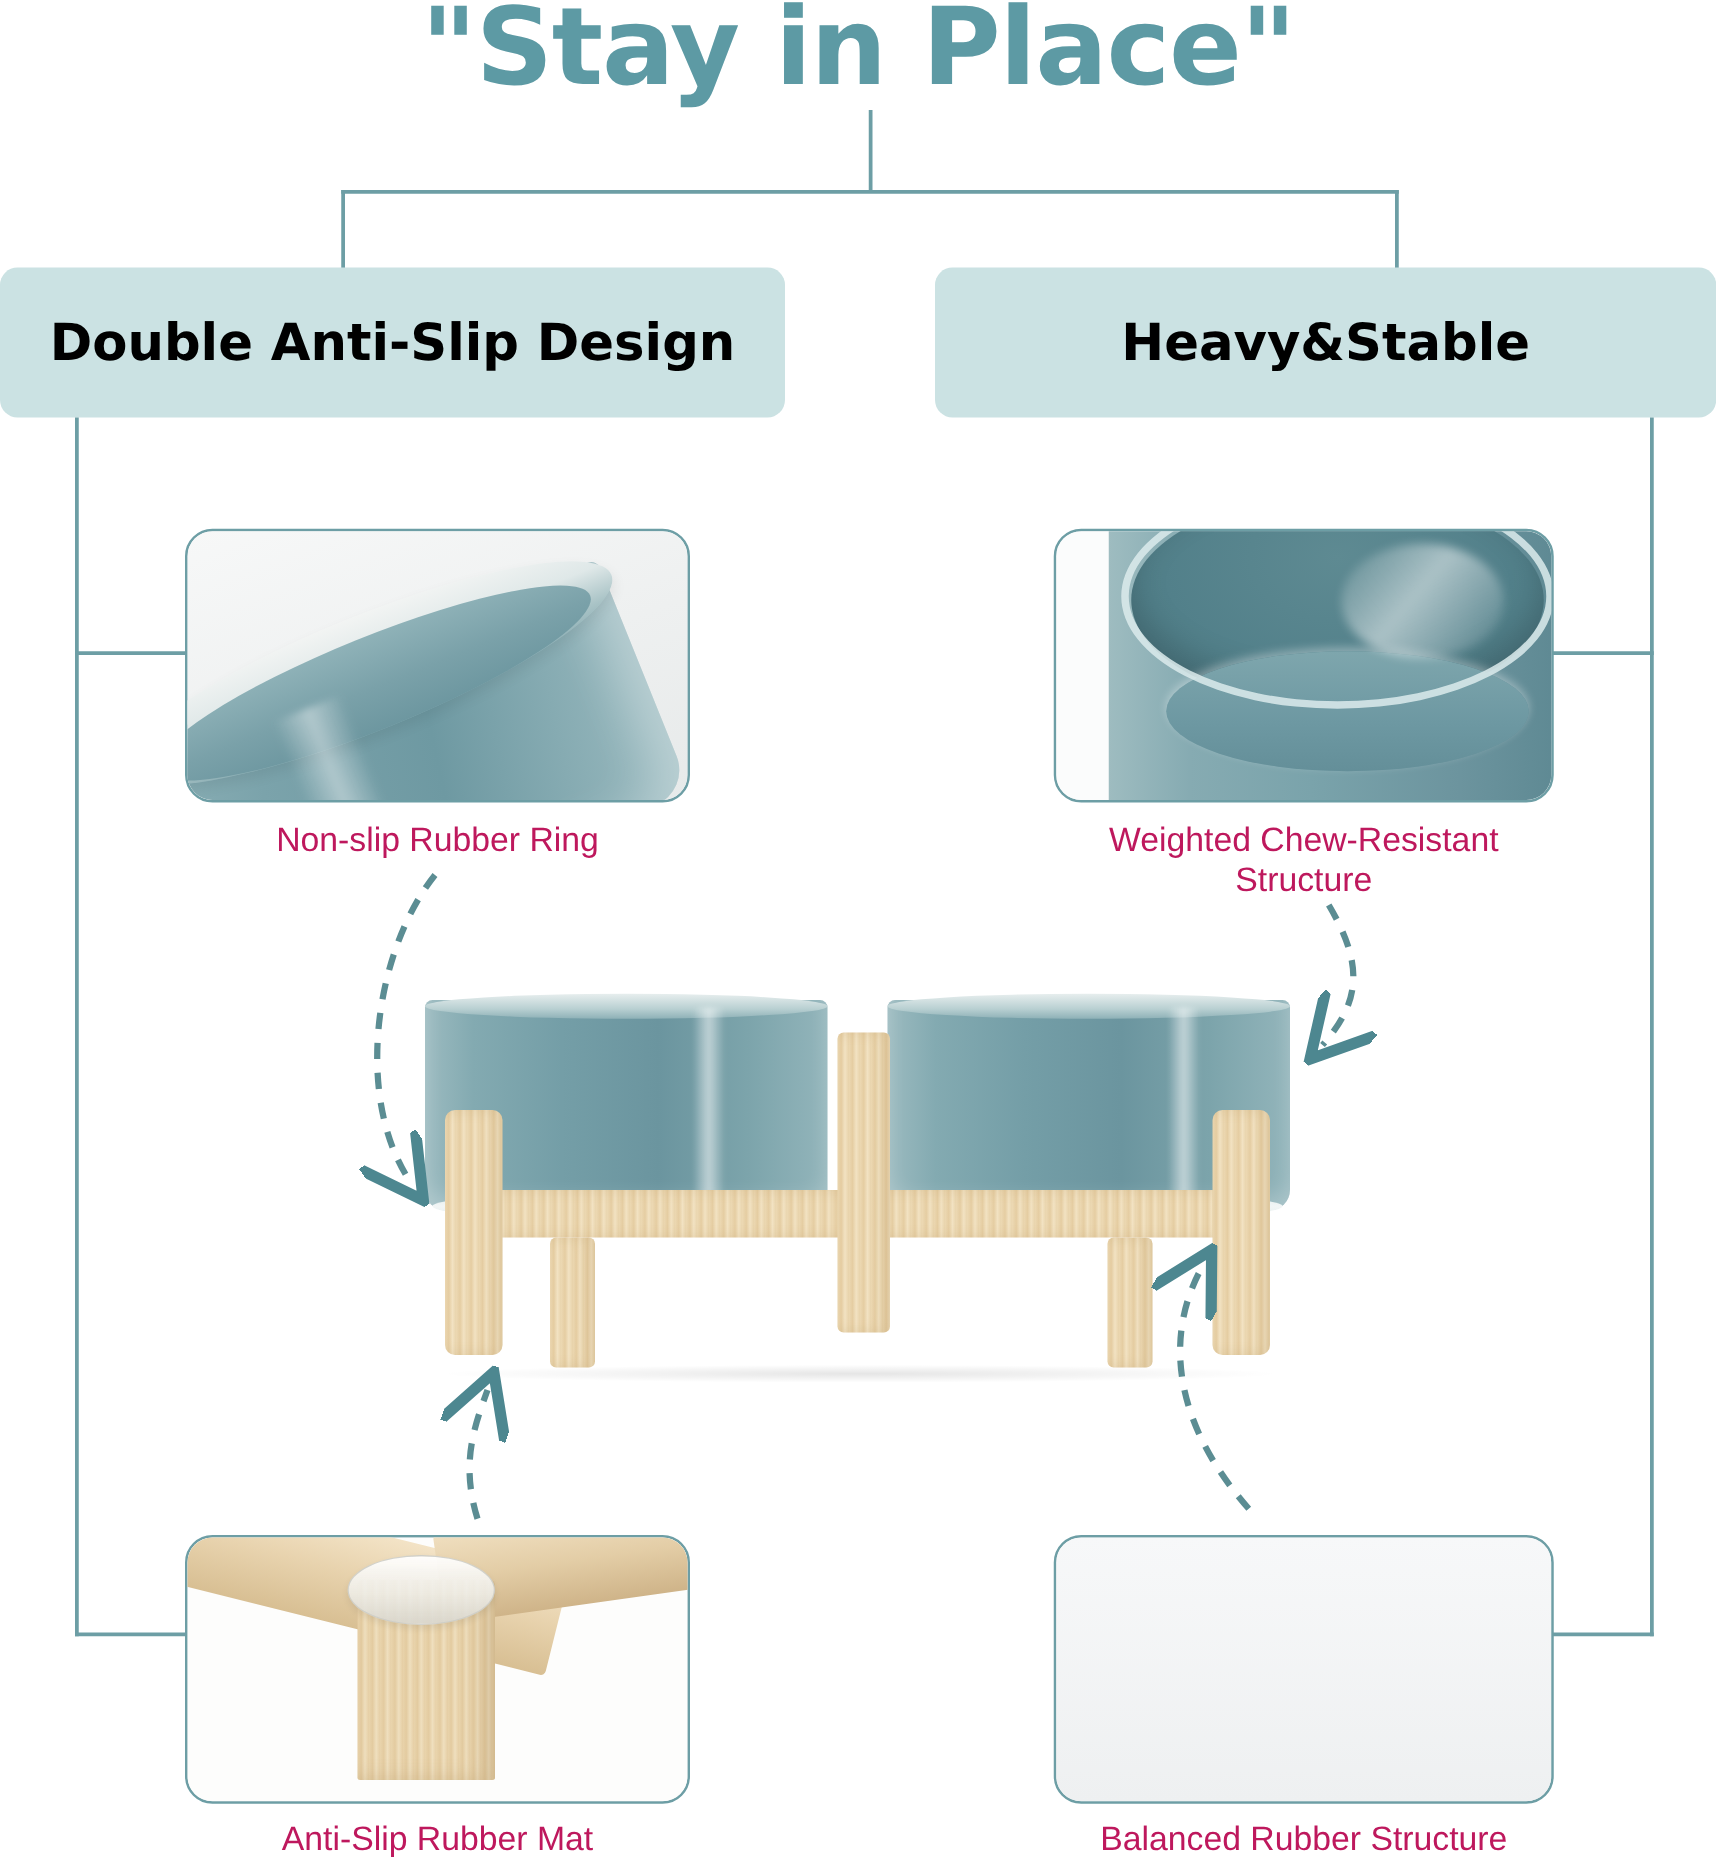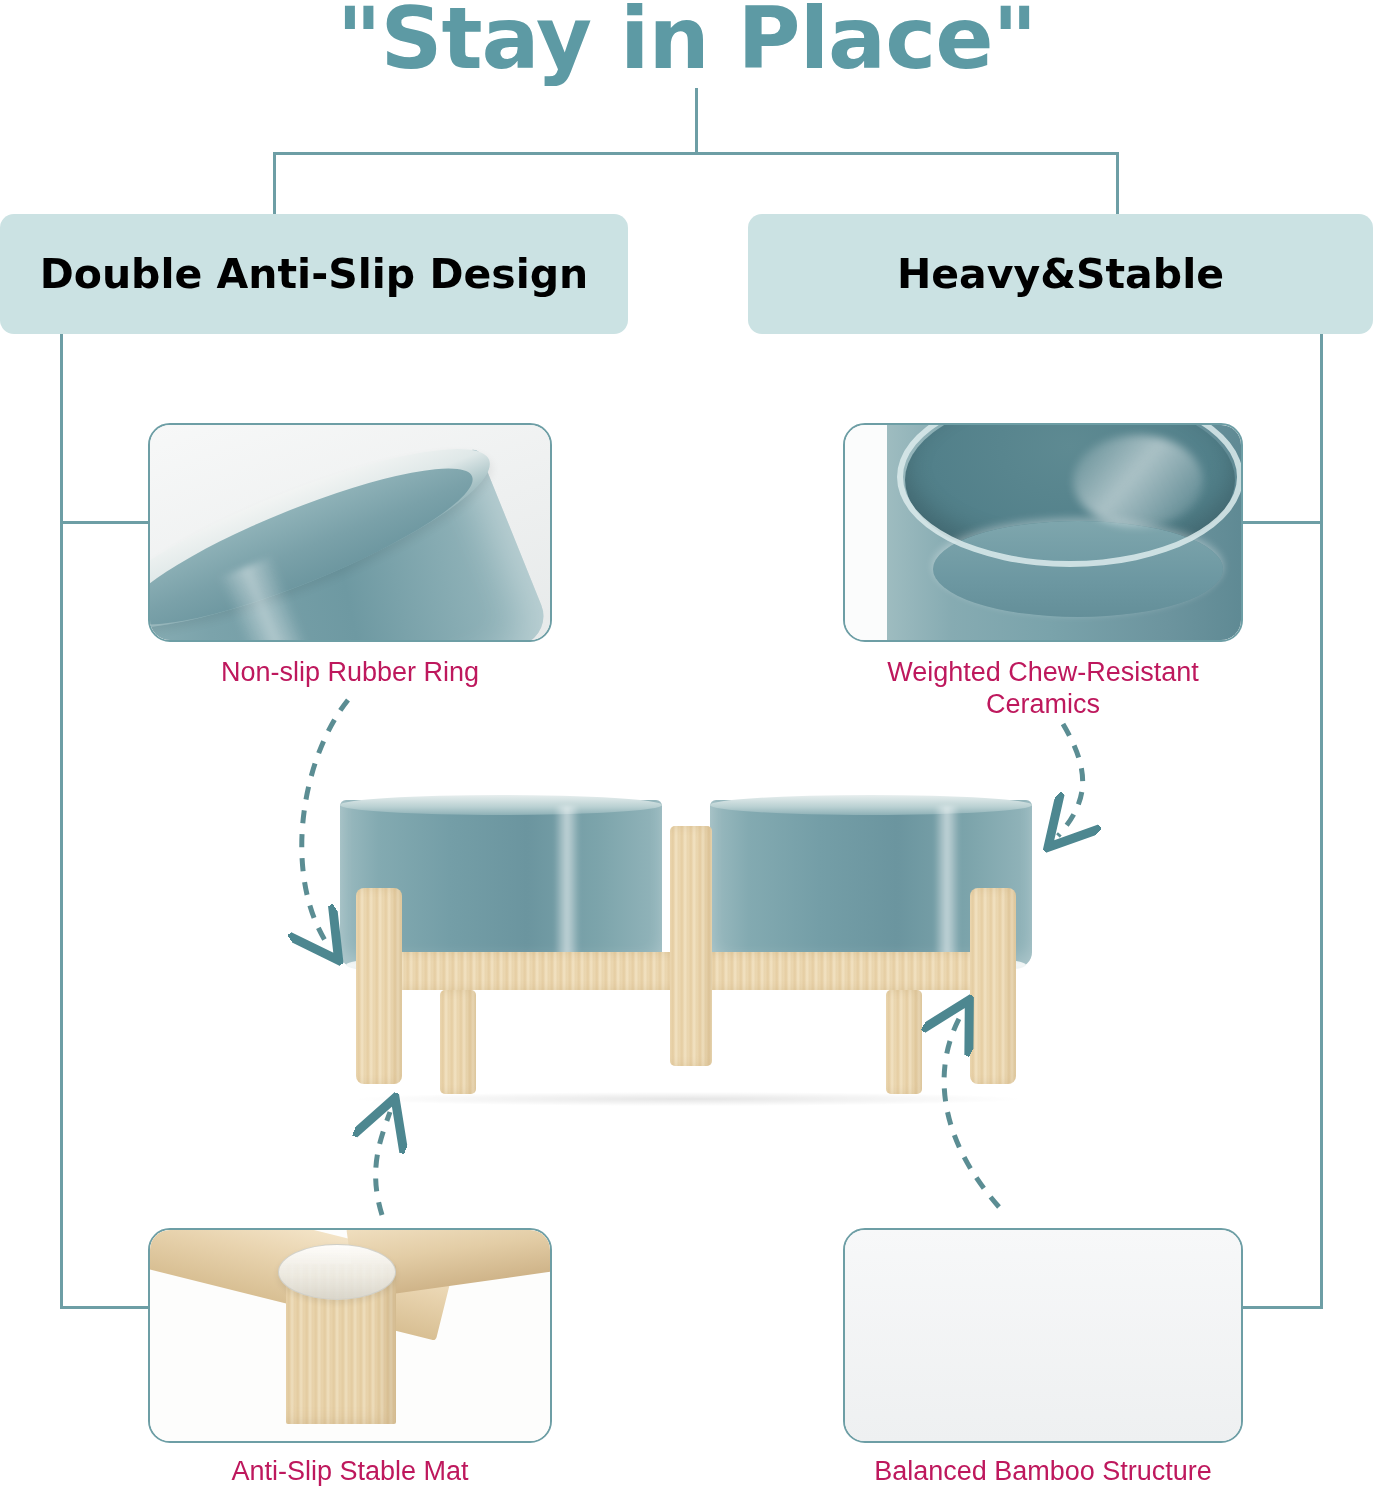--- a/index.html
+++ b/index.html
@@ -249,32 +249,32 @@
   <div class="card" id="card-tr">
     <div class="scene">
       <div class="tr-bg"></div>
       <div class="tr-outer"></div>
       <div class="tr-inner"></div>
       <div class="tr-pool"></div>
       <div class="tr-ring"></div>
       <div class="tr-hl"></div>
     </div>
   </div>
-  <div class="cap" id="cap-tr">Weighted Chew-Resistant Ceramics</div>
+  <div class="cap" id="cap-tr">Weighted Chew-Resistant Structure</div>
 
   <div class="card" id="card-bl">
     <div class="scene">
       <div class="bl-bg"></div>
       <div class="bl-rail"></div>
       <div class="bl-rail2"></div>
       <div class="bl-leg"></div>
       <div class="bl-pad"></div>
     </div>
   </div>
-  <div class="cap" id="cap-bl">Anti-Slip Stable Mat</div>
+  <div class="cap" id="cap-bl">Anti-Slip Rubber Mat</div>
 
   <div class="card" id="card-br">
     <div class="scene">
       <div class="br-bg"></div>
       <svg viewBox="0 0 400 215" width="400" height="215">
         <defs>
           <linearGradient id="wg" x1="0" y1="0" x2="0" y2="1">
             <stop offset="0" stop-color="#f3e2c1"></stop>
               <stop offset="1" stop-color="#d9c094"></stop>
           </linearGradient>
@@ -304,21 +304,21 @@
 
         <g stroke="#2b2b2b" stroke-width="1.6" fill="none" stroke-dasharray="6 5">
           <path d="M212 12 L318 40 L192 60 Z"></path>
           <path d="M192 60 L318 40 L74 82 Z"></path>
           <path d="M74 82 L192 60 L184 126 Z"></path>
           <path d="M192 60 L184 126"></path>
         </g>
       </svg>
     </div>
   </div>
-  <div class="cap" id="cap-br">Balanced Bamboo Structure</div>
+  <div class="cap" id="cap-br">Balanced Rubber Structure</div>
 
   <div class="product">
     <div class="bowl" id="bowl-left">
       <div class="bowl-top"></div>
       <div class="bowl-gloss" style="left:214px;"></div>
       <div class="bowl-base"></div>
     </div>
     <div class="bowl" id="bowl-right">
       <div class="bowl-top"></div>
       <div class="bowl-gloss" style="left:224px;"></div>

